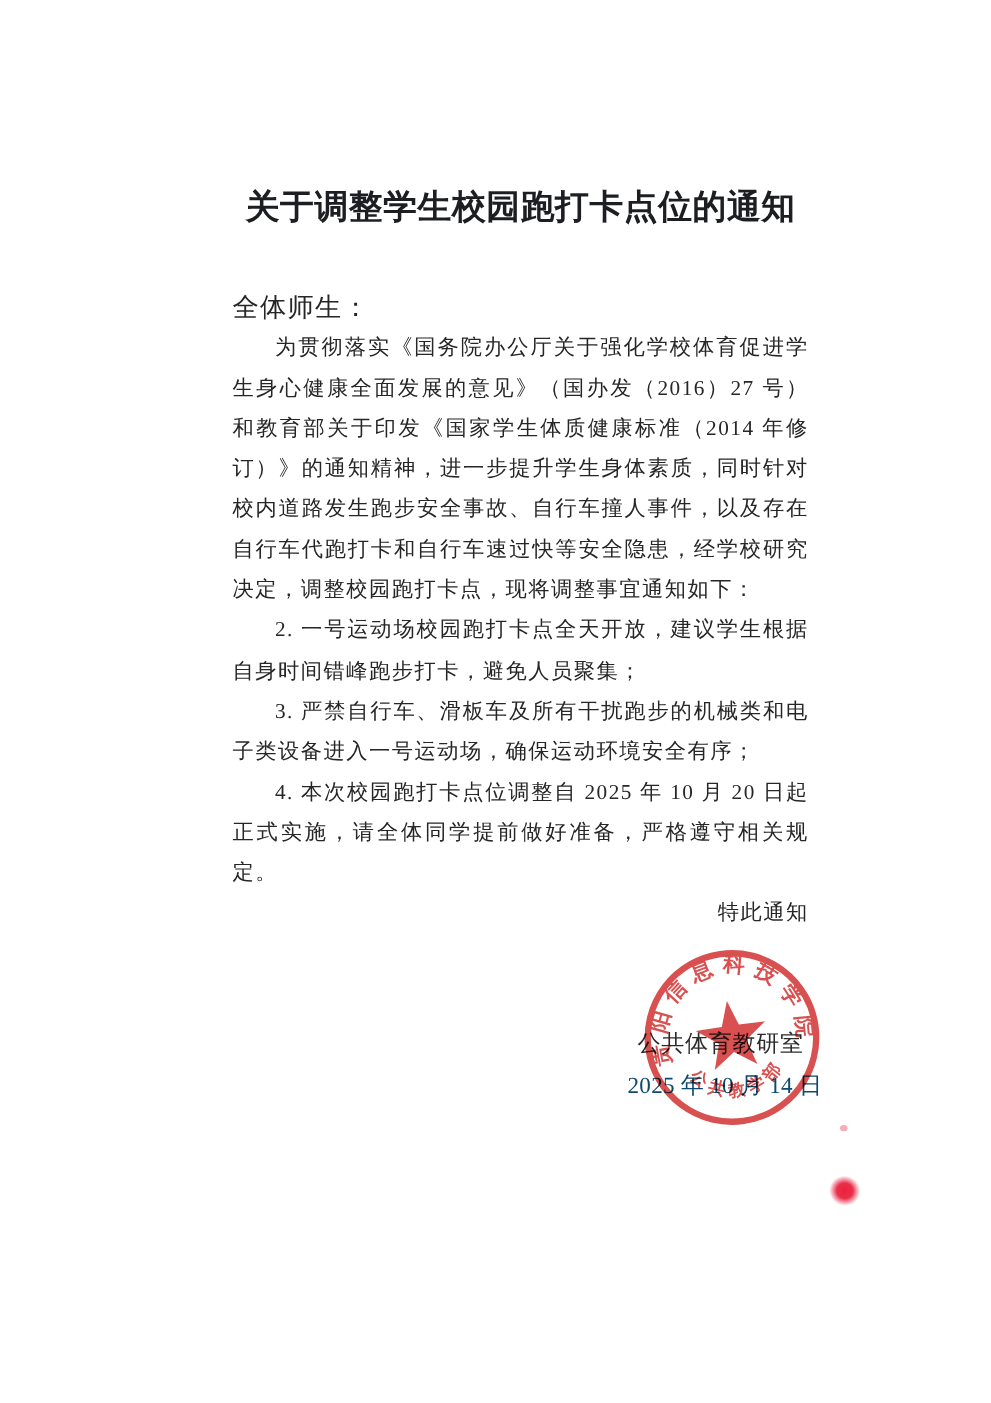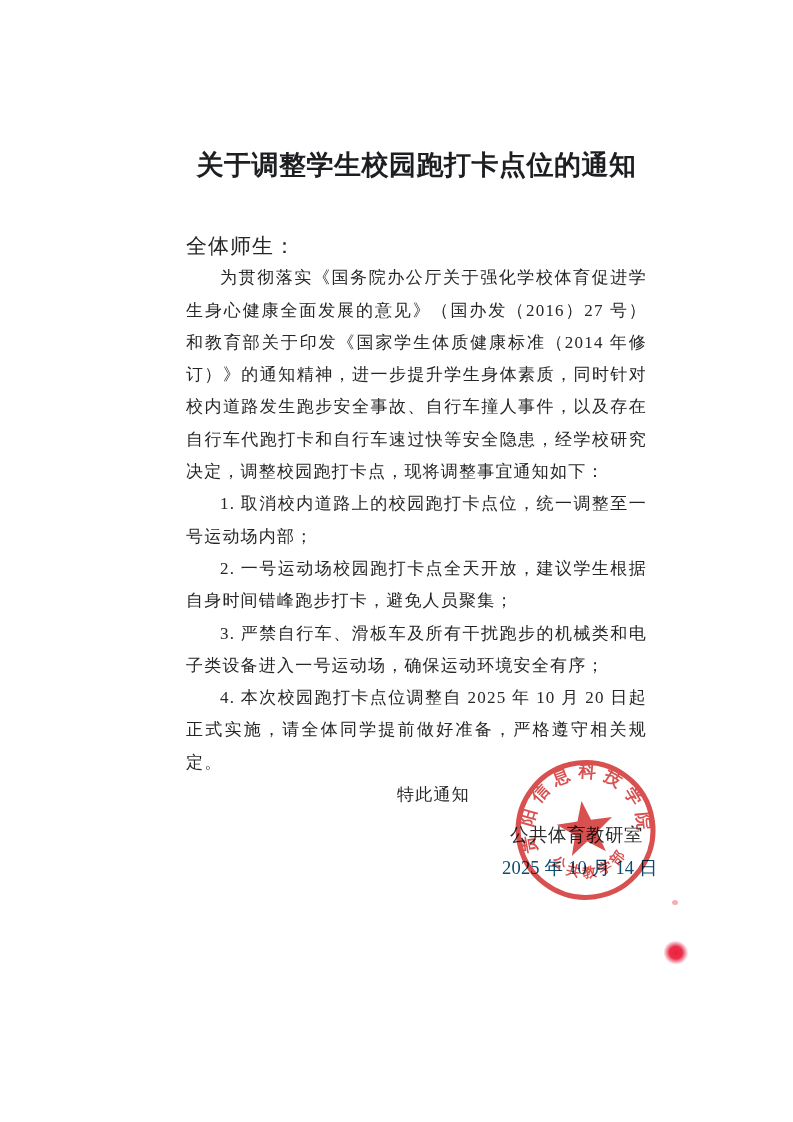--- a/index.html
+++ b/index.html
@@ -36,21 +36,21 @@
     letter-spacing: 1px;
   }
   .para {
     margin: 0;
     font-size: 17px;
     line-height: 32.3px;
     letter-spacing: 1.2px;
     text-align: justify;
     text-indent: 2em;
   }
-  .closing { text-align: center; }
+  .closing { text-align: right; }
   .sig-dept {
     position: absolute;
     left: 494px;
     top: 822px;
     font-size: 18.5px;
     letter-spacing: 0.5px;
     color: #2b2b2b;
     white-space: nowrap;
   }
   .sig-date {
@@ -102,21 +102,20 @@
 </style>
 </head>
 <body>
 
 <div class="page">
 
   <div class="content">
     <h1 class="doc-title">关于调整学生校园跑打卡点位的通知</h1>
     <p class="salutation">全体师生：</p>
     <p class="para">为贯彻落实《国务院办公厅关于强化学校体育促进学生身心健康全面发展的意见》（国办发（2016）27 号）和教育部关于印发《国家学生体质健康标准（2014 年修订）》的通知精神，进一步提升学生身体素质，同时针对校内道路发生跑步安全事故、自行车撞人事件，以及存在自行车代跑打卡和自行车速过快等安全隐患，经学校研究决定，调整校园跑打卡点，现将调整事宜通知如下：</p>
-    <p class="para">1. 取消校内道路上的校园跑打卡点位，统一调整至一号运动场内部；</p>
     <p class="para">2. 一号运动场校园跑打卡点全天开放，建议学生根据自身时间错峰跑步打卡，避免人员聚集；</p>
     <p class="para">3. 严禁自行车、滑板车及所有干扰跑步的机械类和电子类设备进入一号运动场，确保运动环境安全有序；</p>
     <p class="para">4. 本次校园跑打卡点位调整自 2025 年 10 月 20 日起正式实施，请全体同学提前做好准备，严格遵守相关规定。</p>
     <p class="para closing">特此通知</p>
   </div>
 
   <div class="sig-dept">公共体育教研室</div>
   <div class="sig-date">2025 年 10 月 14 日</div>
 
   <svg class="seal" viewBox="0 0 150 150" aria-hidden="true">

